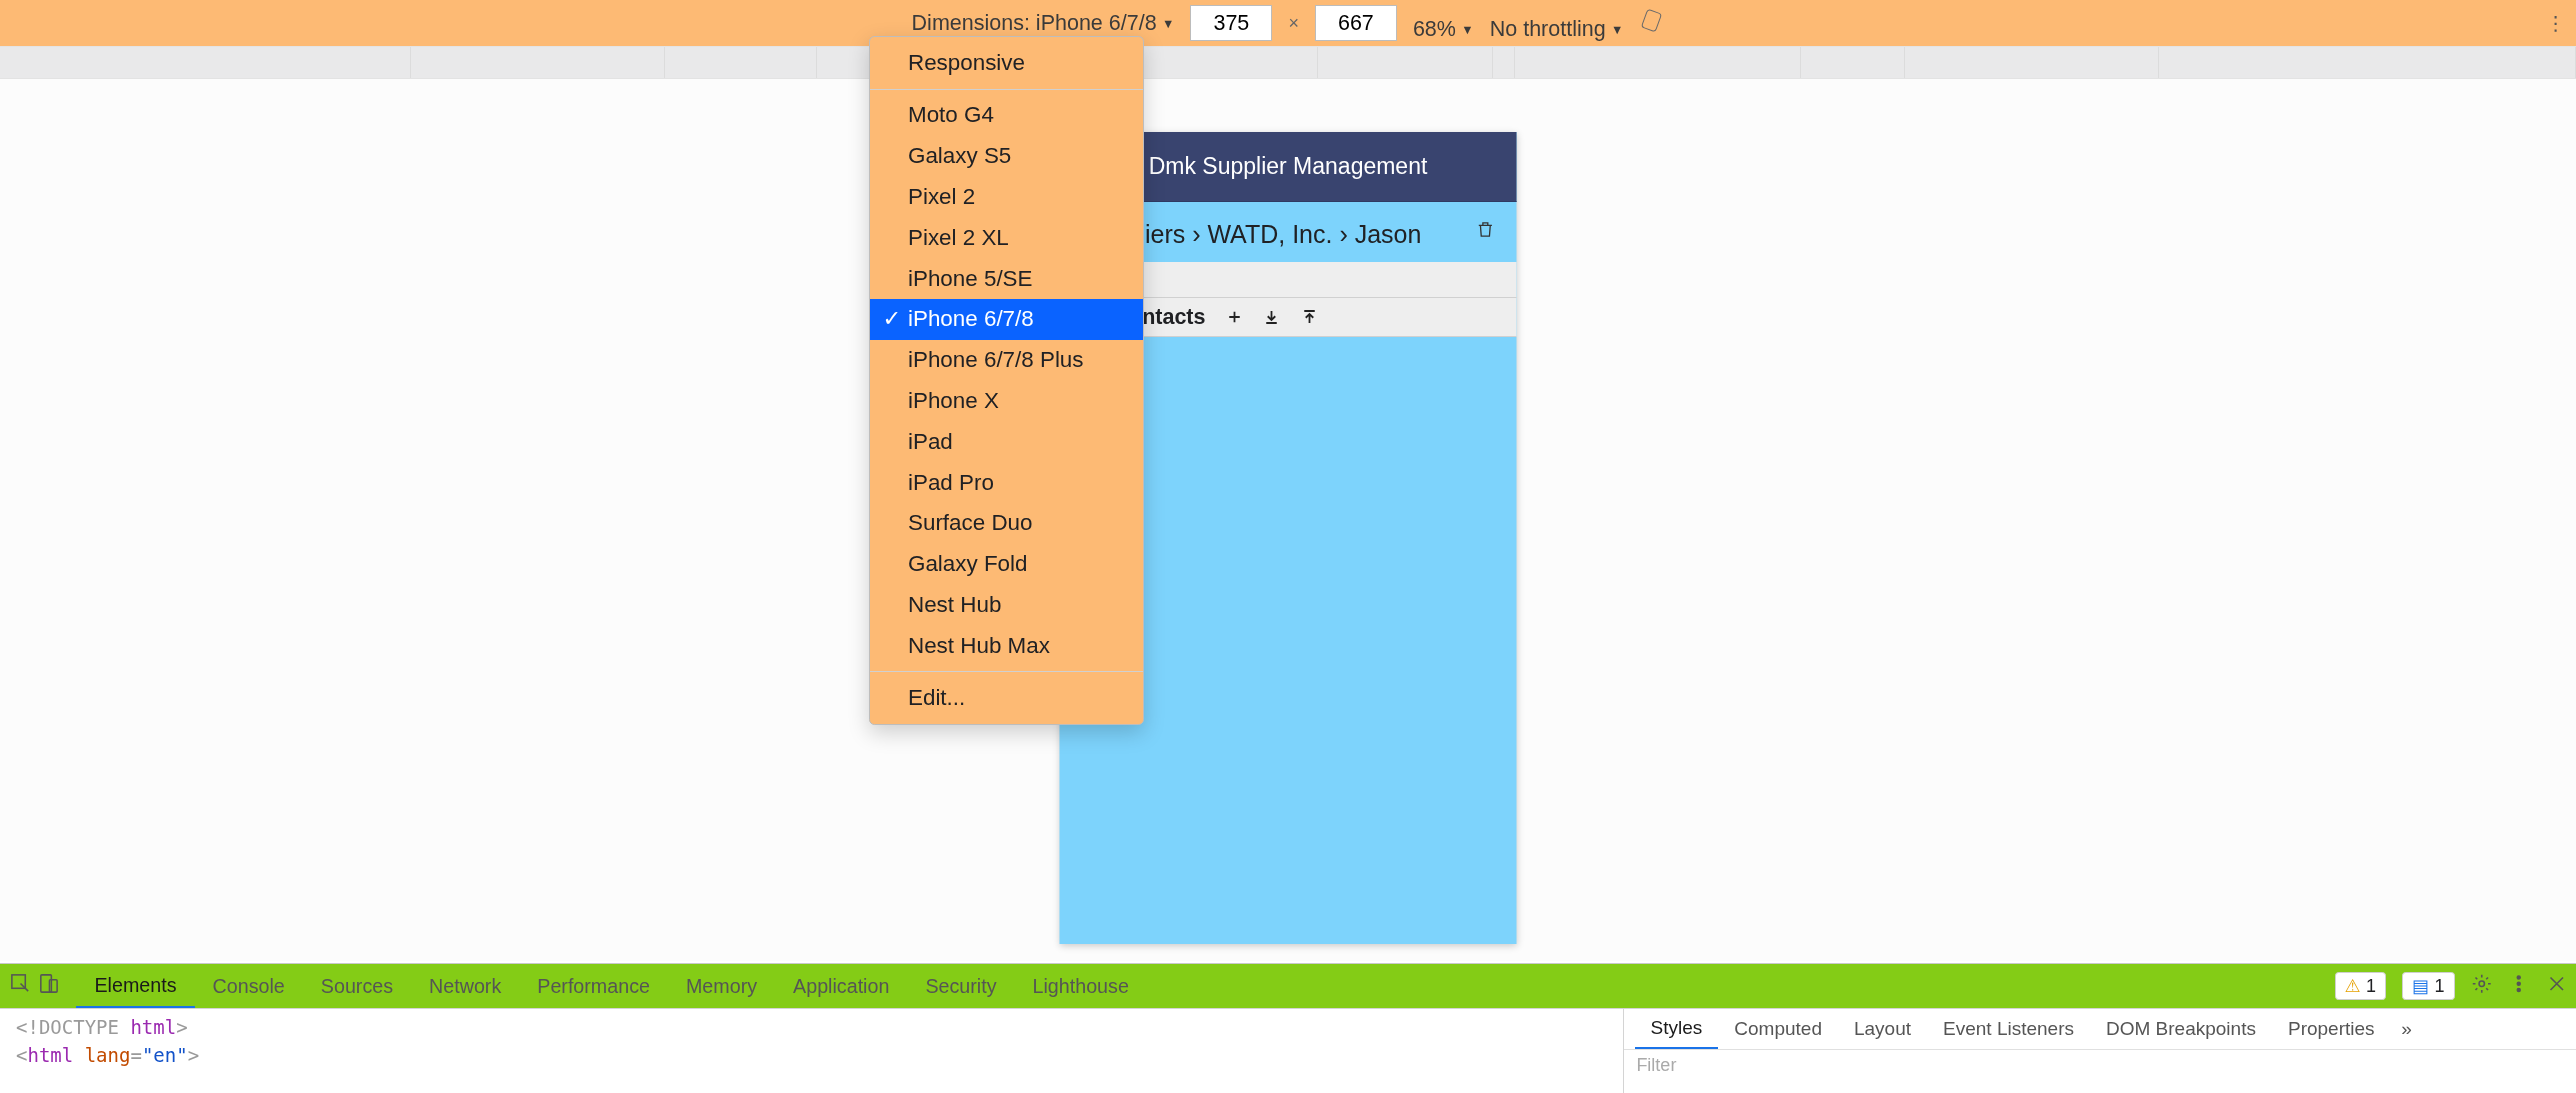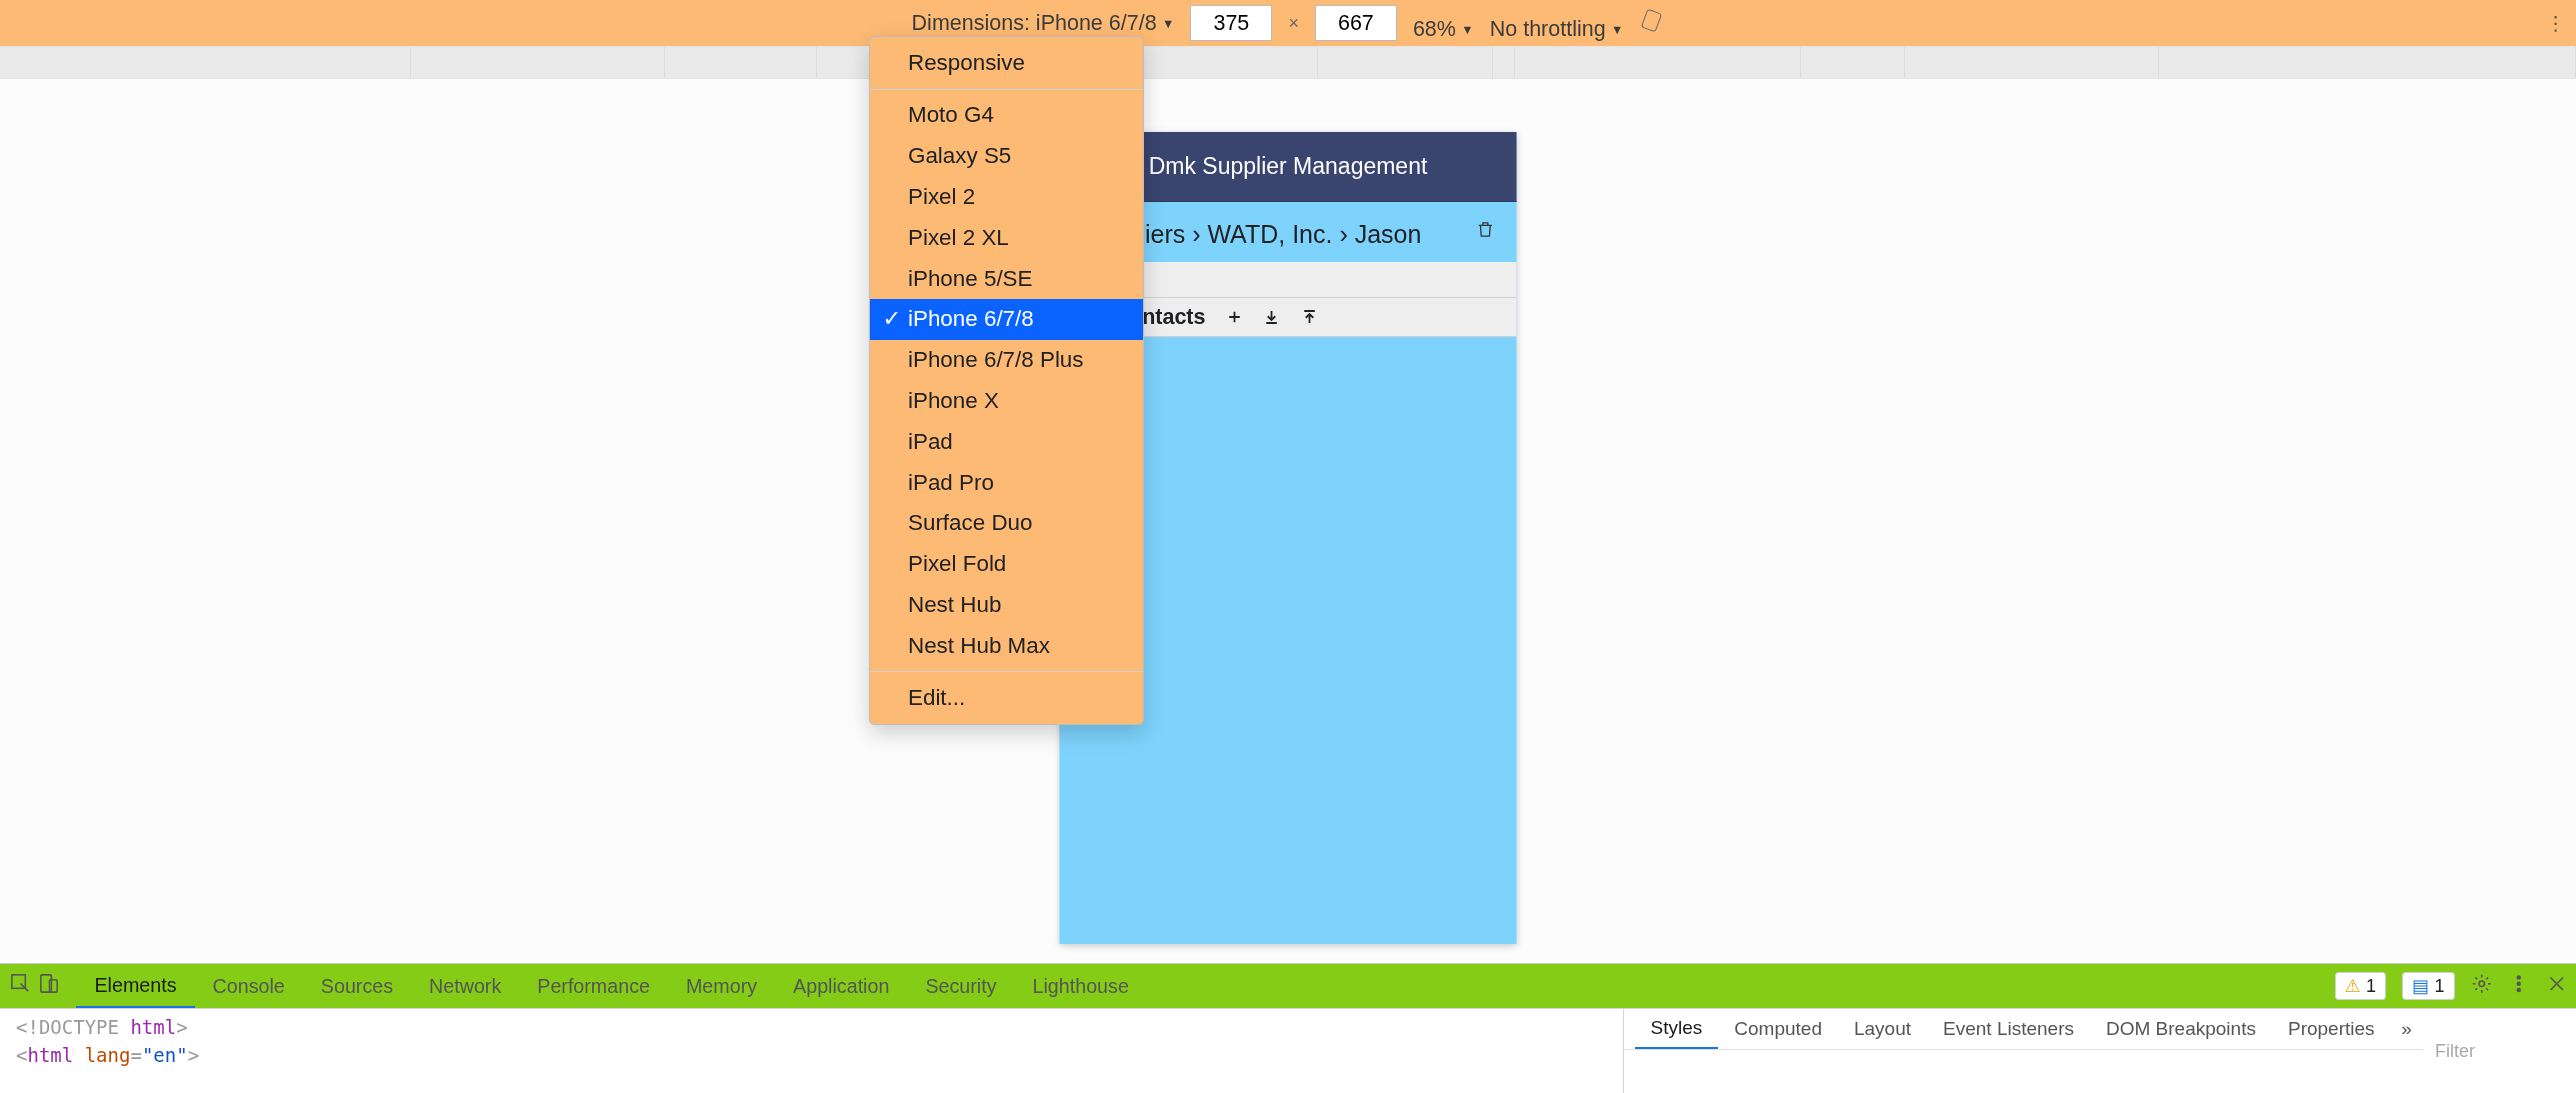--- a/index.html
+++ b/index.html
@@ -208,21 +208,21 @@
     white-space: pre;
   }
   .tag-gray { color: #9a9a9a; }
   .tag-purple { color: #9b2ab0; }
   .tag-orange { color: #c24b00; }
   .tag-blue { color: #1252c9; }
 
   .dt-side {
     flex: 1;
     border-left: 0.9px solid #d4d4d4;
-    display: flex; flex-direction: row;
+    display: flex; flex-direction: column;
   }
   .dt-side-tabs {
     height: 41px;
     display: flex; align-items: center; gap: 3.6px;
     padding: 0 10.7px;
     font-size: 19px; color:#555;
     border-bottom: 0.9px solid #e0e0e0;
   }
   .dt-side-tab { padding: 0 16px; height:100%; display:flex; align-items:center; }
   .dt-side-tab.active { color:#1a1a1a; border-bottom: 2.7px solid #1a73e8; }
@@ -324,21 +324,21 @@
       <div class="item">Galaxy S5</div>
       <div class="item">Pixel 2</div>
       <div class="item">Pixel 2 XL</div>
       <div class="item">iPhone 5/SE</div>
       <div class="item sel">iPhone 6/7/8</div>
       <div class="item">iPhone 6/7/8 Plus</div>
       <div class="item">iPhone X</div>
       <div class="item">iPad</div>
       <div class="item">iPad Pro</div>
       <div class="item">Surface Duo</div>
-      <div class="item">Pixel Fold</div>
+      <div class="item">Galaxy Fold</div>
       <div class="item">Nest Hub</div>
       <div class="item">Nest Hub Max</div>
     </div>
   <div class="sep"></div>
   <div class="item">
     <span>Edit...</span>
   </div>
 </div>
 
 <div class="devtools">

